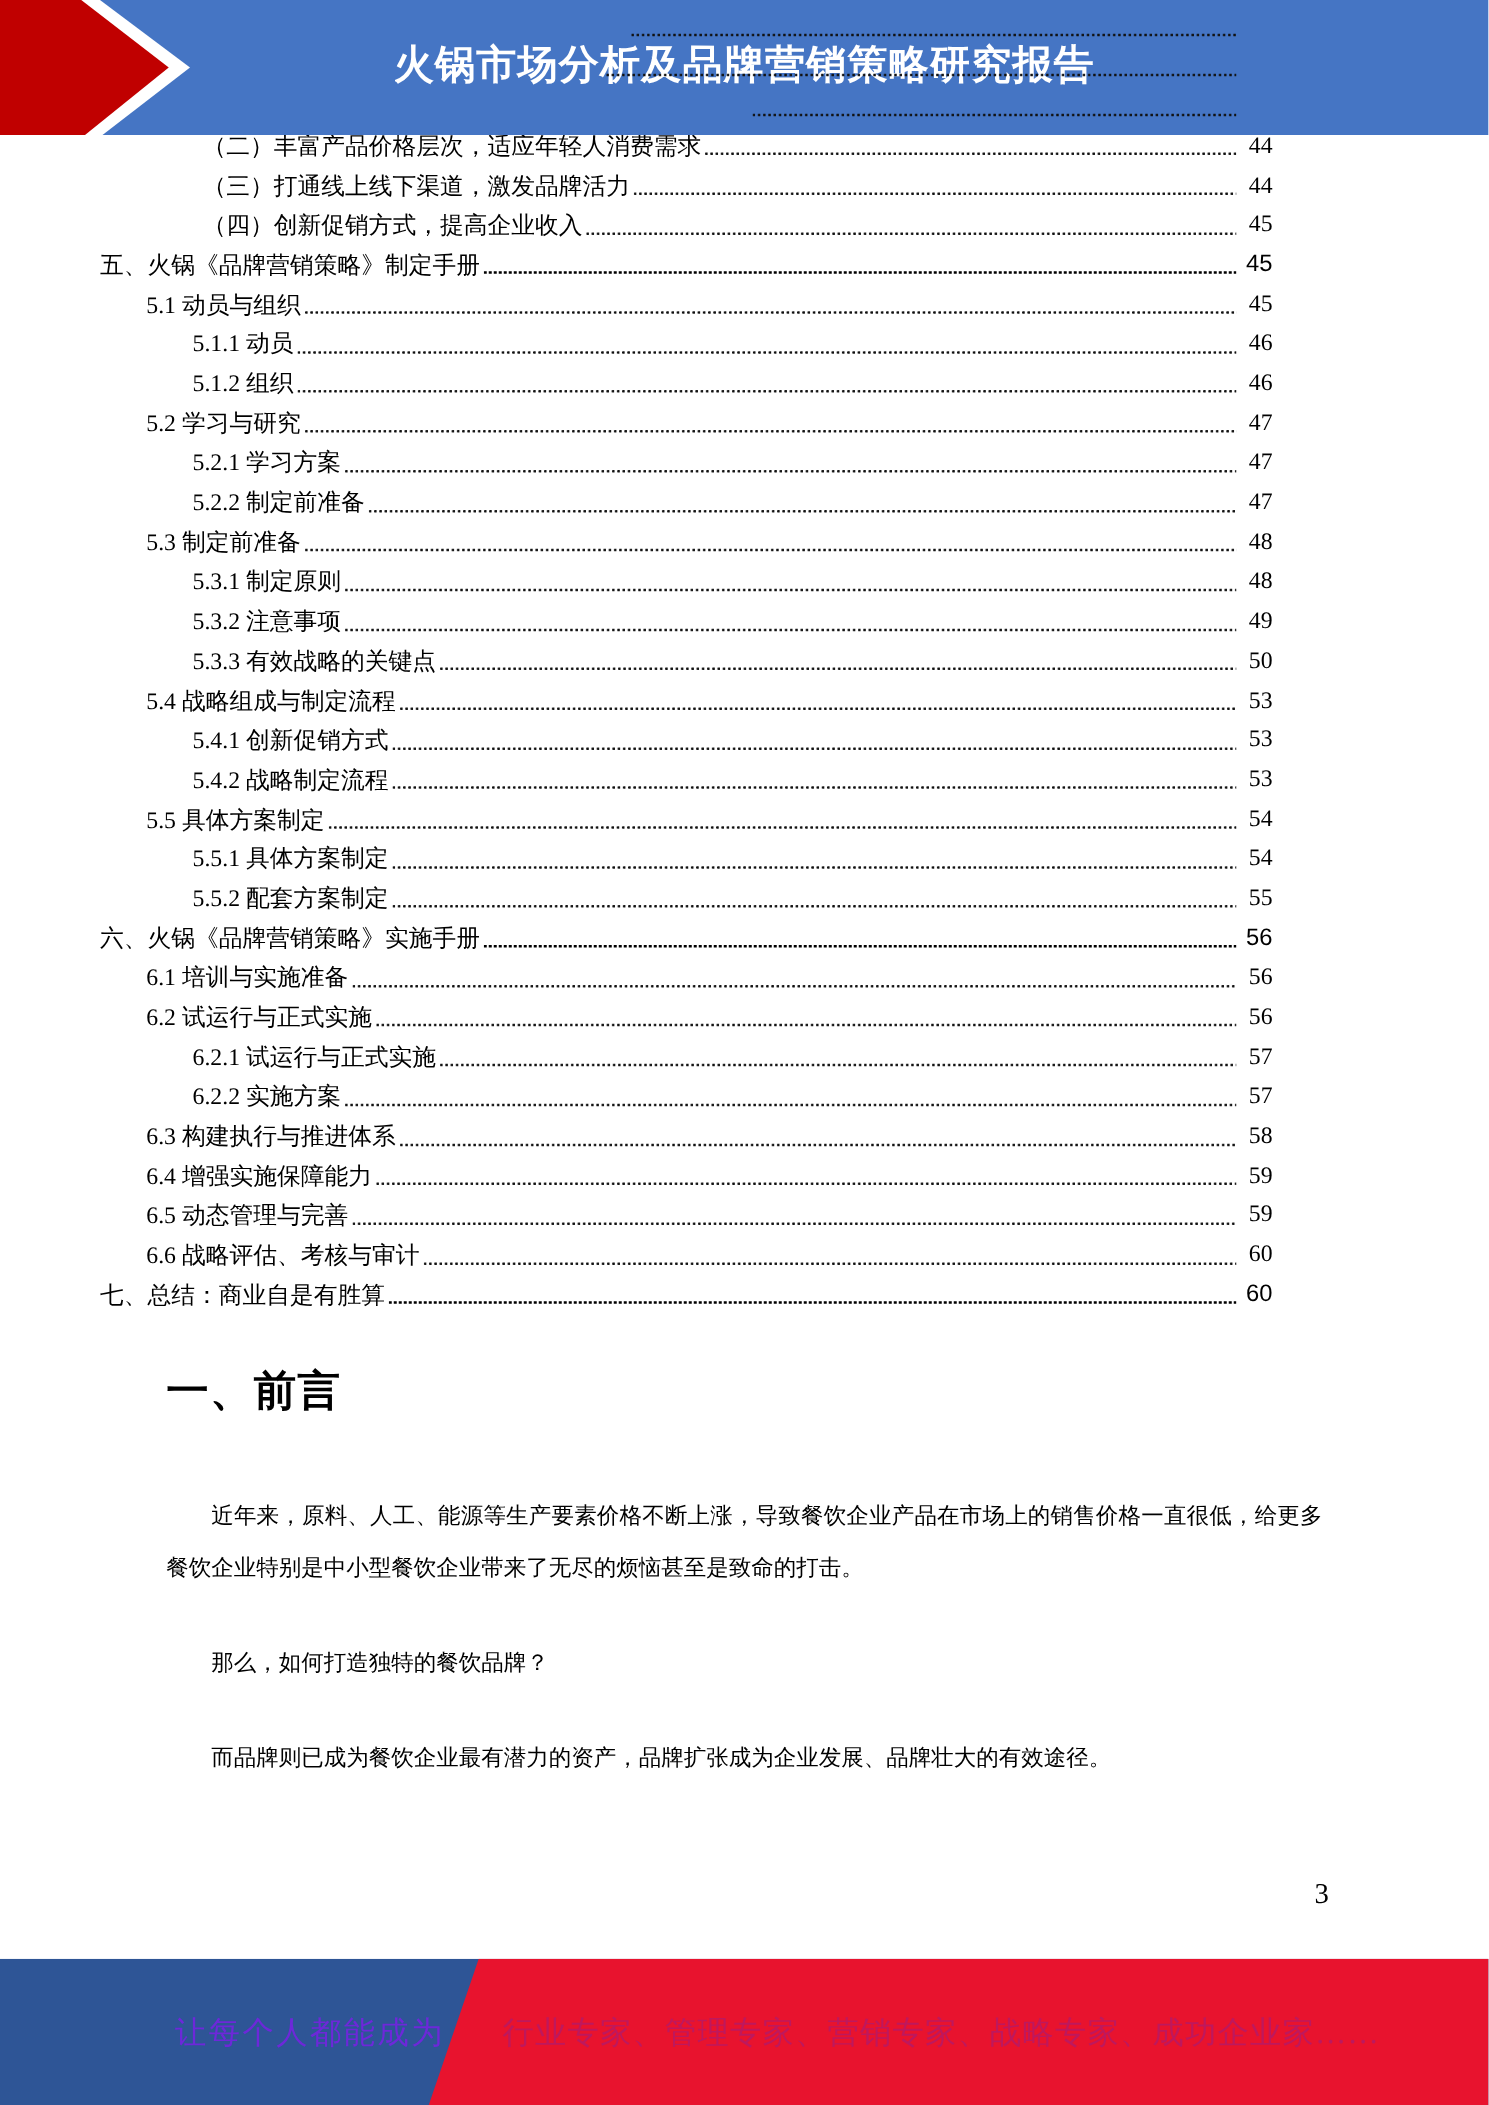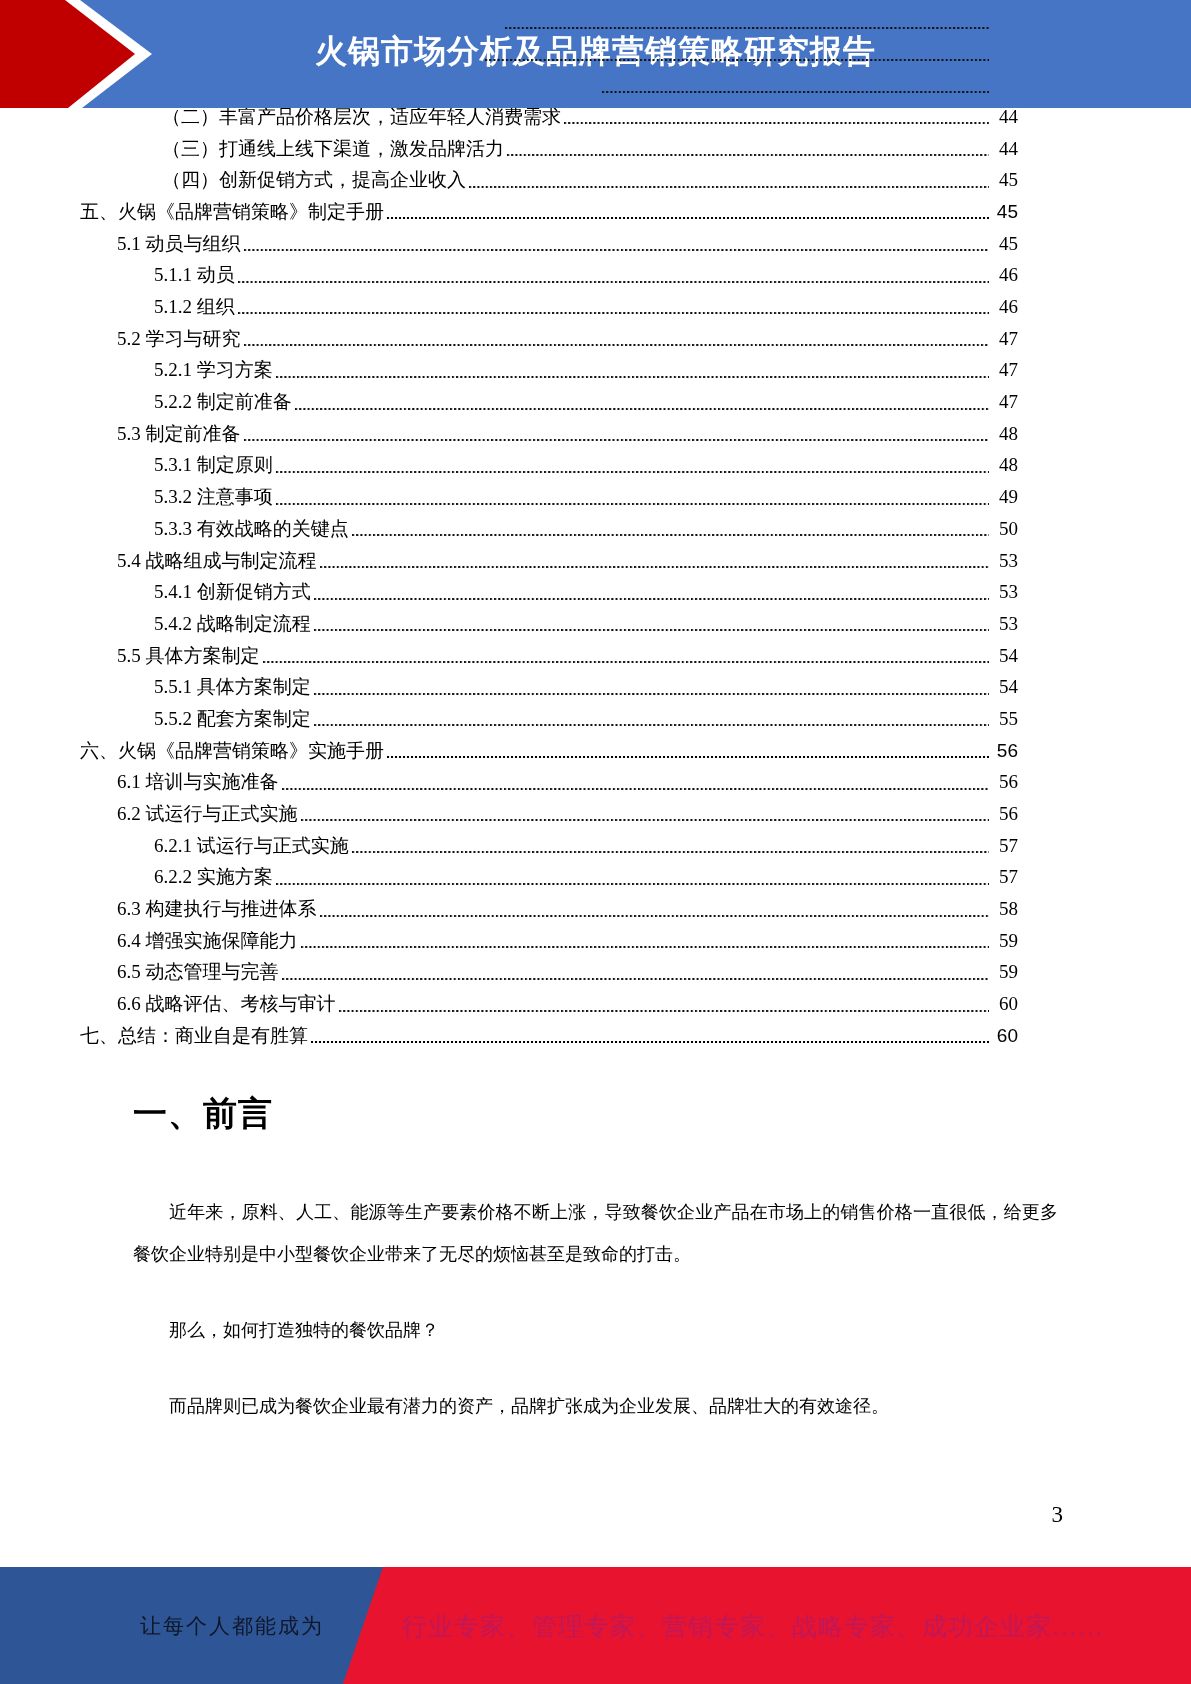--- a/index.html
+++ b/index.html
@@ -34,21 +34,21 @@
   .body-para{margin:0 133px;width:925px;font-size:18px;line-height:42px;text-align:justify;text-indent:2em;}
   .para-1{margin-top:54px;}
   .para-2{margin-top:34px;}
   .para-3{margin-top:34px;}
   .page-number{position:absolute;top:1502px;right:128px;font-size:23px;}
 
   
   .footer{position:absolute;left:0;bottom:0;width:1191px;height:117px;}
   .footer svg{display:block;}
   .footer-left-text{position:absolute;left:140px;top:50%;transform:translateY(-50%);
-        color:#0f172a;font-size:21px;letter-spacing:2px;white-space:nowrap;}
+        color:#6d28d9;font-size:25px;letter-spacing:2px;white-space:nowrap;}
   .footer-right-text{position:absolute;left:402px;top:50%;transform:translateY(-50%);
         color:#be185d;font-size:25px;letter-spacing:1px;white-space:nowrap;}
 </style>
 </head>
 <body>
 
 <div class="page">
 
   <header class="banner">
     <svg width="1191" height="108" viewBox="0 0 1191 108">

